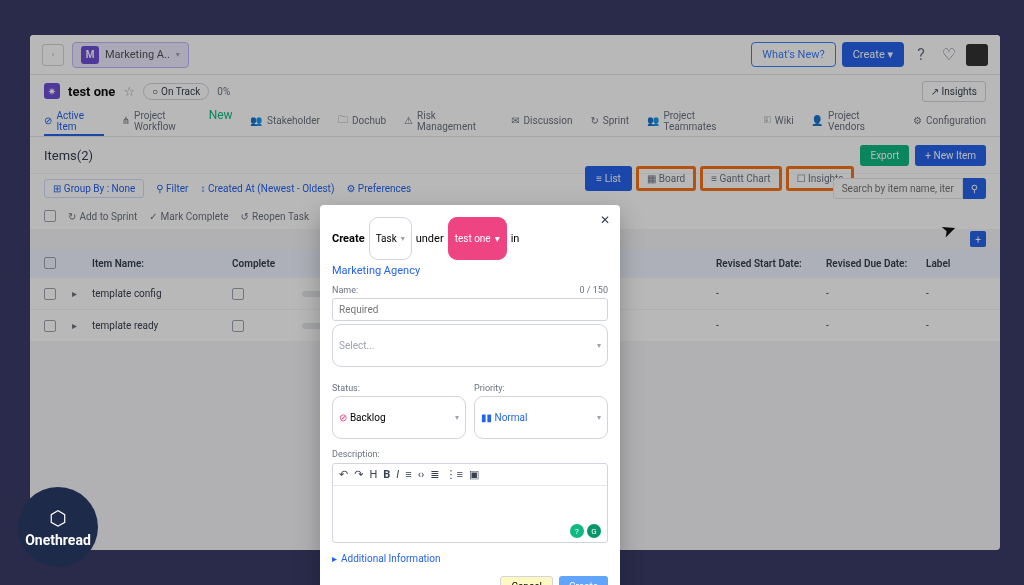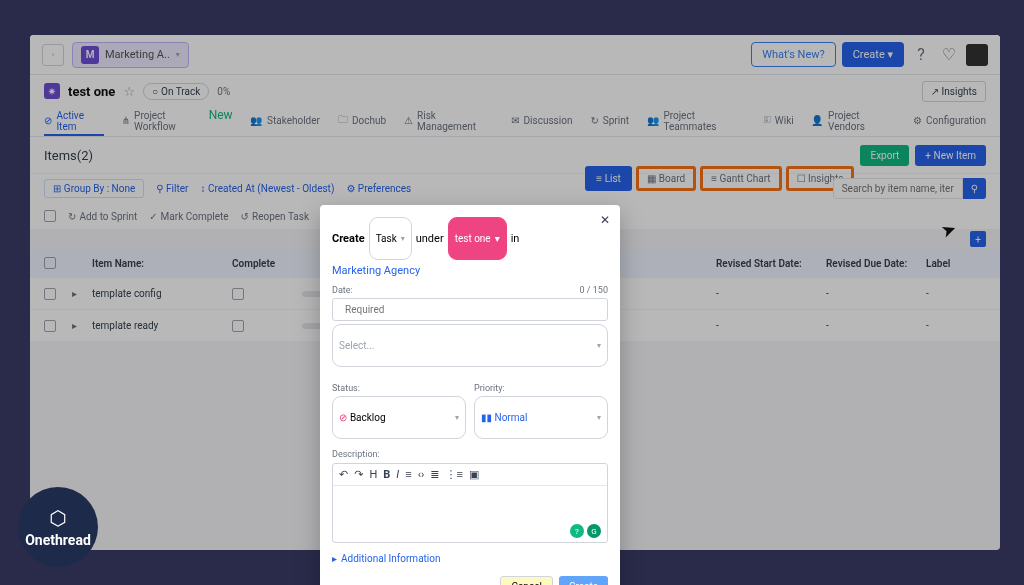--- a/index.html
+++ b/index.html
@@ -57,21 +57,21 @@
 .checkbox { width: 12px; height: 12px; border: 1px solid #9ca3af; border-radius: 2px; cursor: pointer; }
 .expand { color: #6b7280; cursor: pointer; }
 .prog-bar { width: 60px; height: 6px; background: #e5e7eb; border-radius: 3px; position: relative; display: inline-block; }
 .modal { position: absolute; left: 320px; top: 205px; width: 300px; background: #fff; border-radius: 4px; box-shadow: 0 8px 24px rgba(0,0,0,0.25); z-index: 100; padding: 12px; font-size: 10px; }
 .modal-close { position: absolute; top: 8px; right: 10px; cursor: pointer; font-size: 12px; color: #374151; }
 .modal-line1 { display: flex; align-items: center; gap: 4px; font-size: 11px; flex-wrap: wrap; }
 .sel { border: 1px solid #d1d5db; border-radius: 9px; padding: 15px 6px; display: inline-flex; align-items: center; gap: 4px; cursor: pointer; font-size: 10px; background: #fff; }
 .sel.pink { background: #ef4482; color: #fff; border-color: #ef4482; }
 .link-txt { color: #2563eb; }
 .field-label { font-size: 9px; color: #6b7280; margin-top: 8px; display: flex; justify-content: space-between; }
-.text-input { width: 100%; border: 1px solid #d1d5db; border-radius: 3px; padding: 5px 12px; font-size: 10px; margin-top: 3px; }
+.text-input { width: 100%; border: 1px solid #d1d5db; border-radius: 3px; padding: 5px 6px; font-size: 10px; margin-top: 3px; }
 .row2 { display: flex; gap: 8px; margin-top: 8px; }
 .col50 { flex: 1; }
 .rte { border: 1px solid #d1d5db; border-radius: 3px; margin-top: 4px; }
 .rte-toolbar { display: flex; gap: 6px; padding: 4px 6px; font-size: 11px; color: #374151; border-bottom: 1px solid #e5e7eb; }
 .rte-body { min-height: 56px; position: relative; }
 .rte-body .badges { position: absolute; bottom: 4px; right: 6px; display: flex; gap: 3px; }
 .badge-g { width: 14px; height: 14px; border-radius: 50%; background: #10b981; color: #fff; display: flex; align-items: center; justify-content: center; font-size: 8px; }
 .add-info { color: #2563eb; font-size: 10px; margin-top: 10px; display: inline-flex; align-items: center; gap: 4px; cursor: pointer; }
 .modal-footer { display: flex; justify-content: flex-end; gap: 6px; margin-top: 12px; }
 .btn-cancel { border: 1px solid #d1d5db; background: #fef9c3; padding: 4px 10px; border-radius: 3px; font-size: 10px; cursor: pointer; }
@@ -220,21 +220,21 @@
     <span>under</span>
     <div class="sel pink">
         <span>test one</span>
         <span>▾</span>
       </div>
     <span>in</span>
     <span class="link-txt">Marketing Agency</span>
   </div>
 
   <div class="field-label">
-      <span>Date:</span>
+      <span>Name:</span>
       <span>0 / 150</span>
     </div>
   <input class="text-input" placeholder="Required" style="">
 
   <div class="sel" style="width:100%;justify-content:space-between;margin-top:3px">
       <span style="color:#9ca3af">Select...</span>
       <span class="chev">▾</span>
     </div>
 
   <div class="row2">

